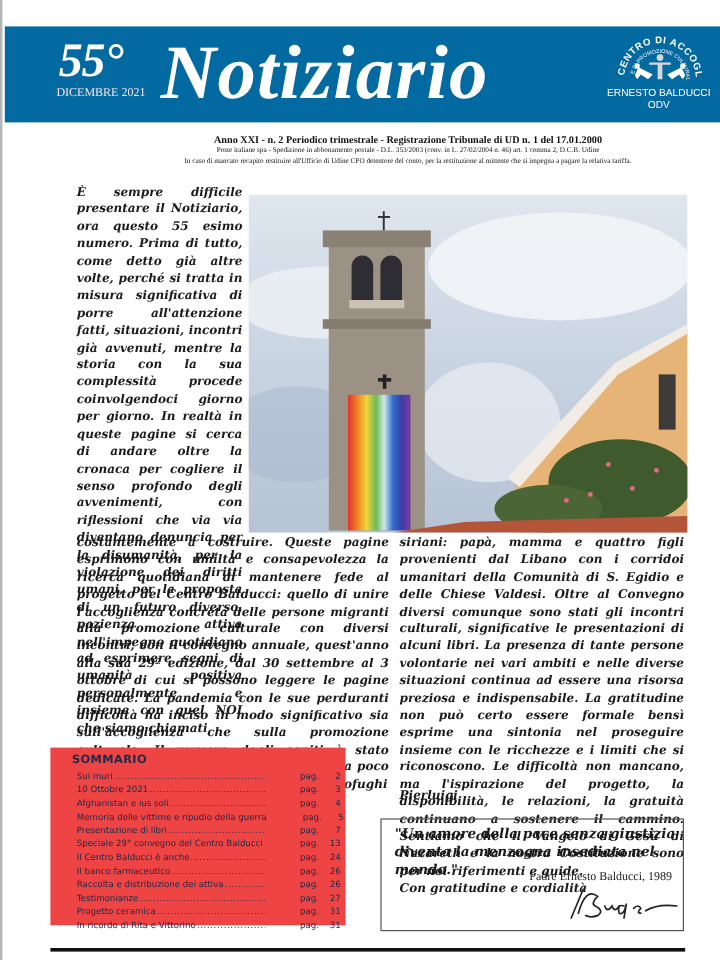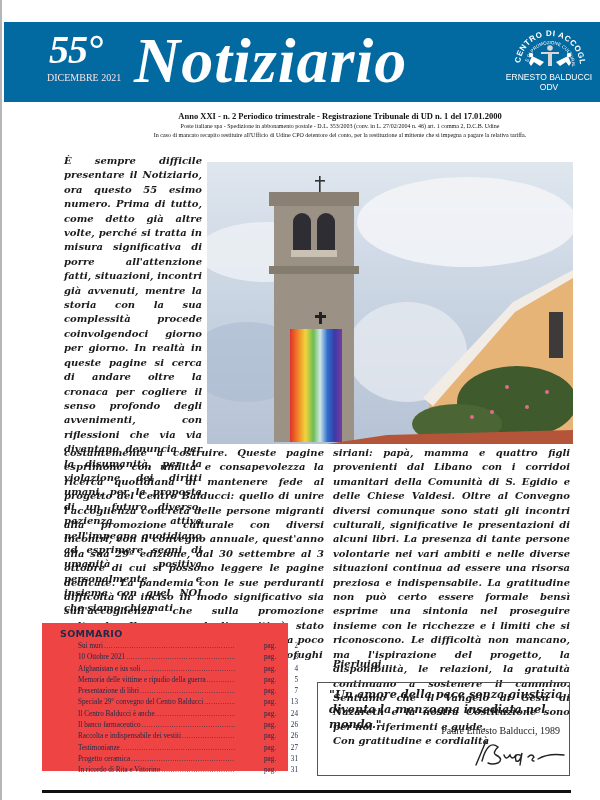--- a/index.html
+++ b/index.html
@@ -16,21 +16,21 @@
   .reg1 { font-size:8.5px; font-weight:bold; line-height:11px; }
   .reg2, .reg3 { font-size:6px; line-height:9px; }
   .photo { position:absolute; left:207px; top:162px; width:366px; height:282px; overflow:hidden; }
   .bodytext { font-family:"DejaVu Serif", serif; font-style:italic; font-weight:bold; font-size:10px; line-height:14.4px; color:#1a1a1a; text-align:justify; }
   .col1a { position:absolute; left:64px; top:154px; width:138px; }
   .col1b { position:absolute; left:64px; top:446px; width:260px; }
   .col2 { position:absolute; left:333px; top:446px; width:237px; }
   .signature { position:absolute; left:333px; top:658px; width:237px; text-align:left; font-family:"DejaVu Serif", serif; font-style:italic; font-weight:bold; font-size:10px; color:#1a1a1a; }
   .toc { position:absolute; left:42px; top:623px; width:246px; height:148px; background:#ef4444; font-family:"DejaVu Sans", sans-serif; }
   .toc-title { position:absolute; left:18px; top:5px; font-size:9.5px; font-weight:bold; color:#1b2a4a; letter-spacing:0.3px; }
-  .toc-list { position:absolute; left:36px; top:19px; width:220px;font-family:Liberation Serif, serif; }
+  .toc-list { position:absolute; left:22px; top:19px; width:220px; }
   .toc-row { display:flex; align-items:baseline; height:11.3px; font-size:7.2px; color:#1b2a4a; white-space:nowrap; }
   .toc-label { flex:0 0 auto; }
   .toc-dots { flex:1 1 auto; overflow:hidden; color:#1b2a4a; margin:0 1px; }
   .toc-dots::before { content:"................................................................................................................................"; letter-spacing:0.5px; }
   .toc-pag { flex:0 0 auto; width:20px;padding-left:28px; }
   .toc-num { flex:0 0 auto; width:14px; text-align:right; }
   .quotebox { position:absolute; left:317px; top:682px; width:253px; height:94px; border:1.5px solid #555; box-sizing:border-box; }
   .quote-text { position:absolute; left:11px; top:4px; width:235px; font-family:"DejaVu Serif", serif; font-style:italic; font-weight:bold; font-size:11.3px; line-height:15px; color:#1a1a1a; }
   .quote-author { position:absolute; right:9px; top:42px; font-family:"Liberation Serif", serif; font-size:10px; color:#222; }
   .quote-sig { position:absolute; left:150px; top:52px; width:100px; height:34px; }
@@ -184,21 +184,21 @@
         <span class="toc-pag">pag.</span>
         <span class="toc-num">24</span>
       </div>
     <div class="toc-row">
         <span class="toc-label">Il banco farmaceutico</span>
         <span class="toc-dots"></span>
         <span class="toc-pag">pag.</span>
         <span class="toc-num">26</span>
       </div>
     <div class="toc-row">
-        <span class="toc-label">Raccolta e indispensabile dei vestiti</span>
+        <span class="toc-label">Raccolta e distribuzione dei attiva</span>
         <span class="toc-dots"></span>
         <span class="toc-pag">pag.</span>
         <span class="toc-num">26</span>
       </div>
     <div class="toc-row">
         <span class="toc-label">Testimonianze</span>
         <span class="toc-dots"></span>
         <span class="toc-pag">pag.</span>
         <span class="toc-num">27</span>
       </div>

